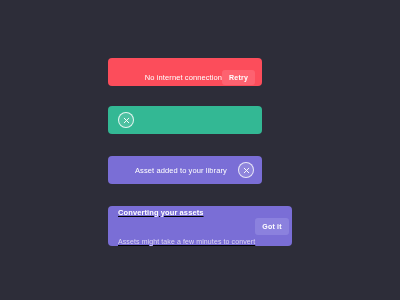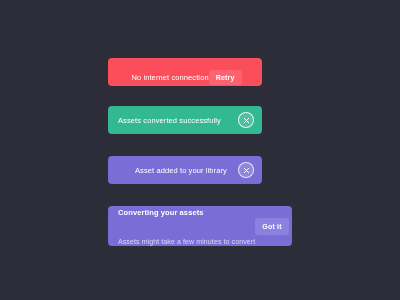--- a/index.html
+++ b/index.html
@@ -29,21 +29,21 @@
     overflow: hidden;
   }
 
   
   .toast-error {
     top: 58px;
     width: 154px;
     height: 28px;
     background: #fc4d5b;
     padding: 11px 7px 0 10px;
-    justify-content: center;
+    justify-content: flex-end;
   }
   .toast-error .msg {
     font-size: 7.5px;
     color: #ffffff;
     letter-spacing: 0.1px;
     white-space: nowrap;
   }
   .btn-retry {
     font-size: 7px;
     font-weight: bold;
@@ -120,20 +120,21 @@
     height: 40px;
     background: #7a6ed6;
     padding: 0 8px 0 10px;
     justify-content: space-between;
   }
   .toast-progress .texts {
     display: flex;
     flex-direction: column;
     justify-content: center;
     gap: 21px;
+    text-decoration: underline;
   }
   .toast-progress .title {
     font-size: 7.5px;
     font-weight: bold;
     color: #ffffff;
     letter-spacing: 0.1px;
     white-space: nowrap;
   }
   .toast-progress .subtitle {
     font-size: 7px;
@@ -160,21 +161,20 @@
 <body>
 
 <div class="stage">
 
   <div class="toast toast-error">
     <span class="msg">No internet connection</span>
     <button class="btn-retry">Retry</button>
   </div>
 
   <div class="toast toast-success">
-    <span class="msg">Assets converted successfully</span>
     <span class="close-circle">
       <svg width="7" height="7" viewBox="0 0 8 8" aria-hidden="true">
         <path d="M1.4 1.4 L6.6 6.6 M6.6 1.4 L1.4 6.6" stroke="#ffffff" stroke-width="1.1" stroke-linecap="round"></path>
       </svg>
     </span>
   </div>
 
   <div class="toast toast-info">
     <span class="msg">Asset added to your library</span>
     <span class="close-circle">

